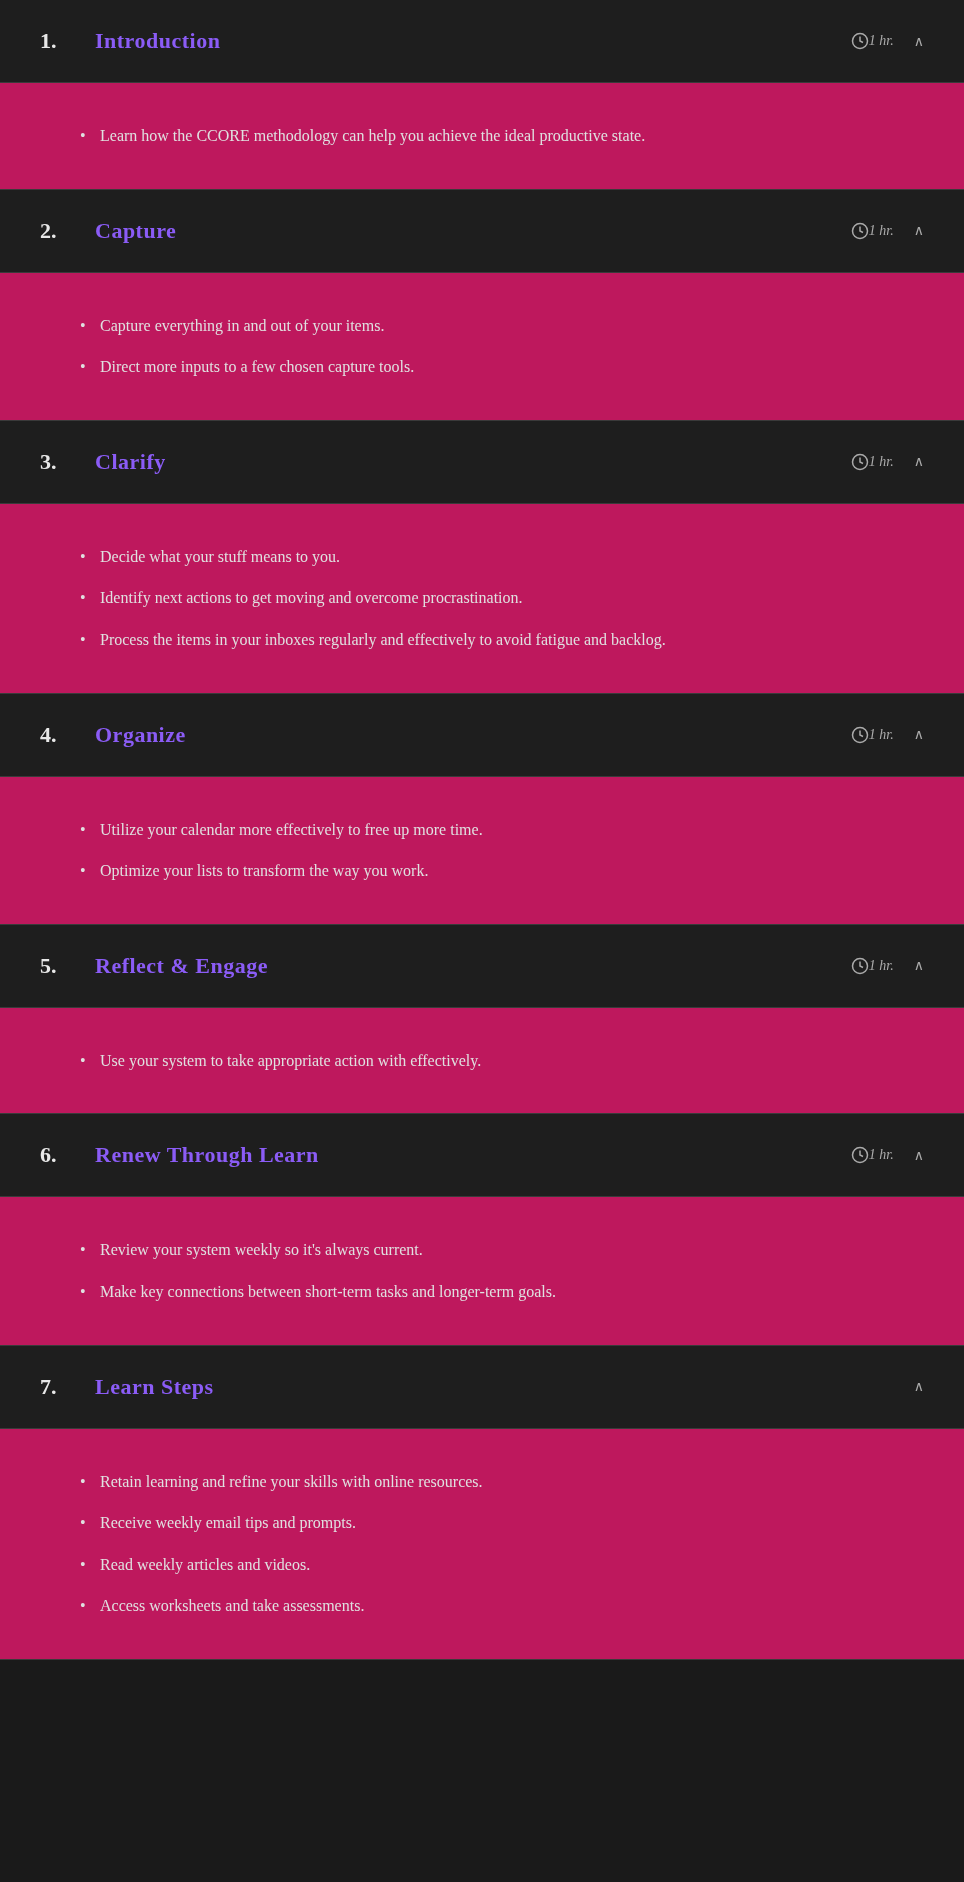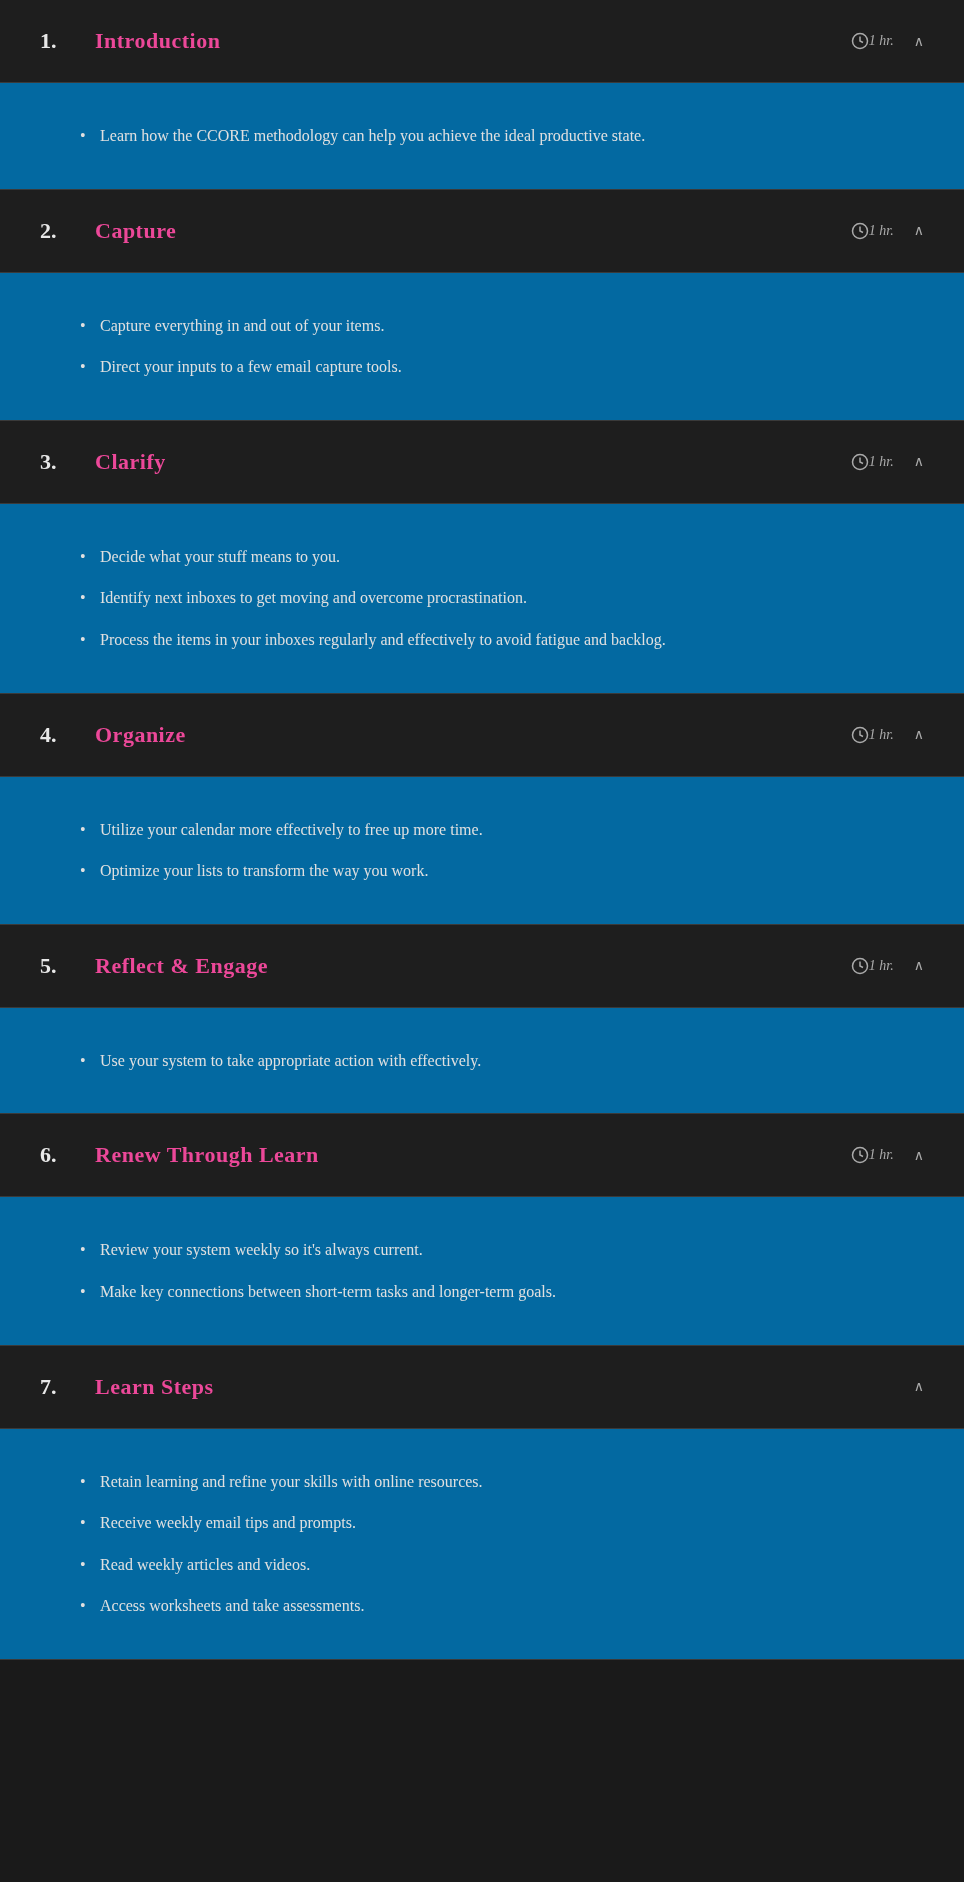--- a/index.html
+++ b/index.html
@@ -33,21 +33,21 @@
       font-size: 22px;
       font-weight: bold;
       color: #e8e8e8;
       min-width: 55px;
       font-family: Georgia, serif;
     }
 
     .section-title {
       font-size: 22px;
       font-weight: bold;
-      color: #ec4899;
+      color: #8b5cf6;
       flex: 1;
       font-family: Georgia, serif;
       letter-spacing: 0.5px;
     }
 
     .section-meta {
       display: flex;
       align-items: center;
       margin-right: 20px;
     }
@@ -64,21 +64,21 @@
       font-family: Georgia, serif;
       font-style: italic;
     }
 
     .chevron-icon {
       font-size: 14px;
       color: #aaa;
     }
 
     .section-content {
-      background-color: #0369a1;
+      background-color: #be185d;
       padding: 40px 60px 40px 80px;
     }
 
     .bullet-list {
       list-style: none;
       padding: 0;
     }
 
     .bullet-list li {
       position: relative;
@@ -133,41 +133,41 @@
             <circle cx="12" cy="12" r="10"></circle>
             <polyline points="12 6 12 12 16 14"></polyline>
           </svg>
           <span class="duration-text">1 hr.</span>
         </div>
         <span class="chevron-icon">∧</span>
       </div>
       <div class="section-content">
         <ul class="bullet-list">
           <li>Capture everything in and out of your items.</li>
-          <li>Direct your inputs to a few email capture tools.</li>
+          <li>Direct more inputs to a few chosen capture tools.</li>
         </ul>
       </div>
     </div>
     <div class="section">
       <div class="section-header">
         <span class="section-number">3.</span>
         <span class="section-title">Clarify</span>
         <div class="section-meta">
           <svg viewBox="0 0 24 24" fill="none" stroke="#aaa" stroke-width="2" class="clock-icon">
             <circle cx="12" cy="12" r="10"></circle>
             <polyline points="12 6 12 12 16 14"></polyline>
           </svg>
           <span class="duration-text">1 hr.</span>
         </div>
         <span class="chevron-icon">∧</span>
       </div>
       <div class="section-content">
         <ul class="bullet-list">
           <li>Decide what your stuff means to you.</li>
-          <li>Identify next inboxes to get moving and overcome procrastination.</li>
+          <li>Identify next actions to get moving and overcome procrastination.</li>
           <li>Process the items in your inboxes regularly and effectively to avoid fatigue and backlog.</li>
         </ul>
       </div>
     </div>
     <div class="section">
       <div class="section-header">
         <span class="section-number">4.</span>
         <span class="section-title">Organize</span>
         <div class="section-meta">
           <svg viewBox="0 0 24 24" fill="none" stroke="#aaa" stroke-width="2" class="clock-icon">

